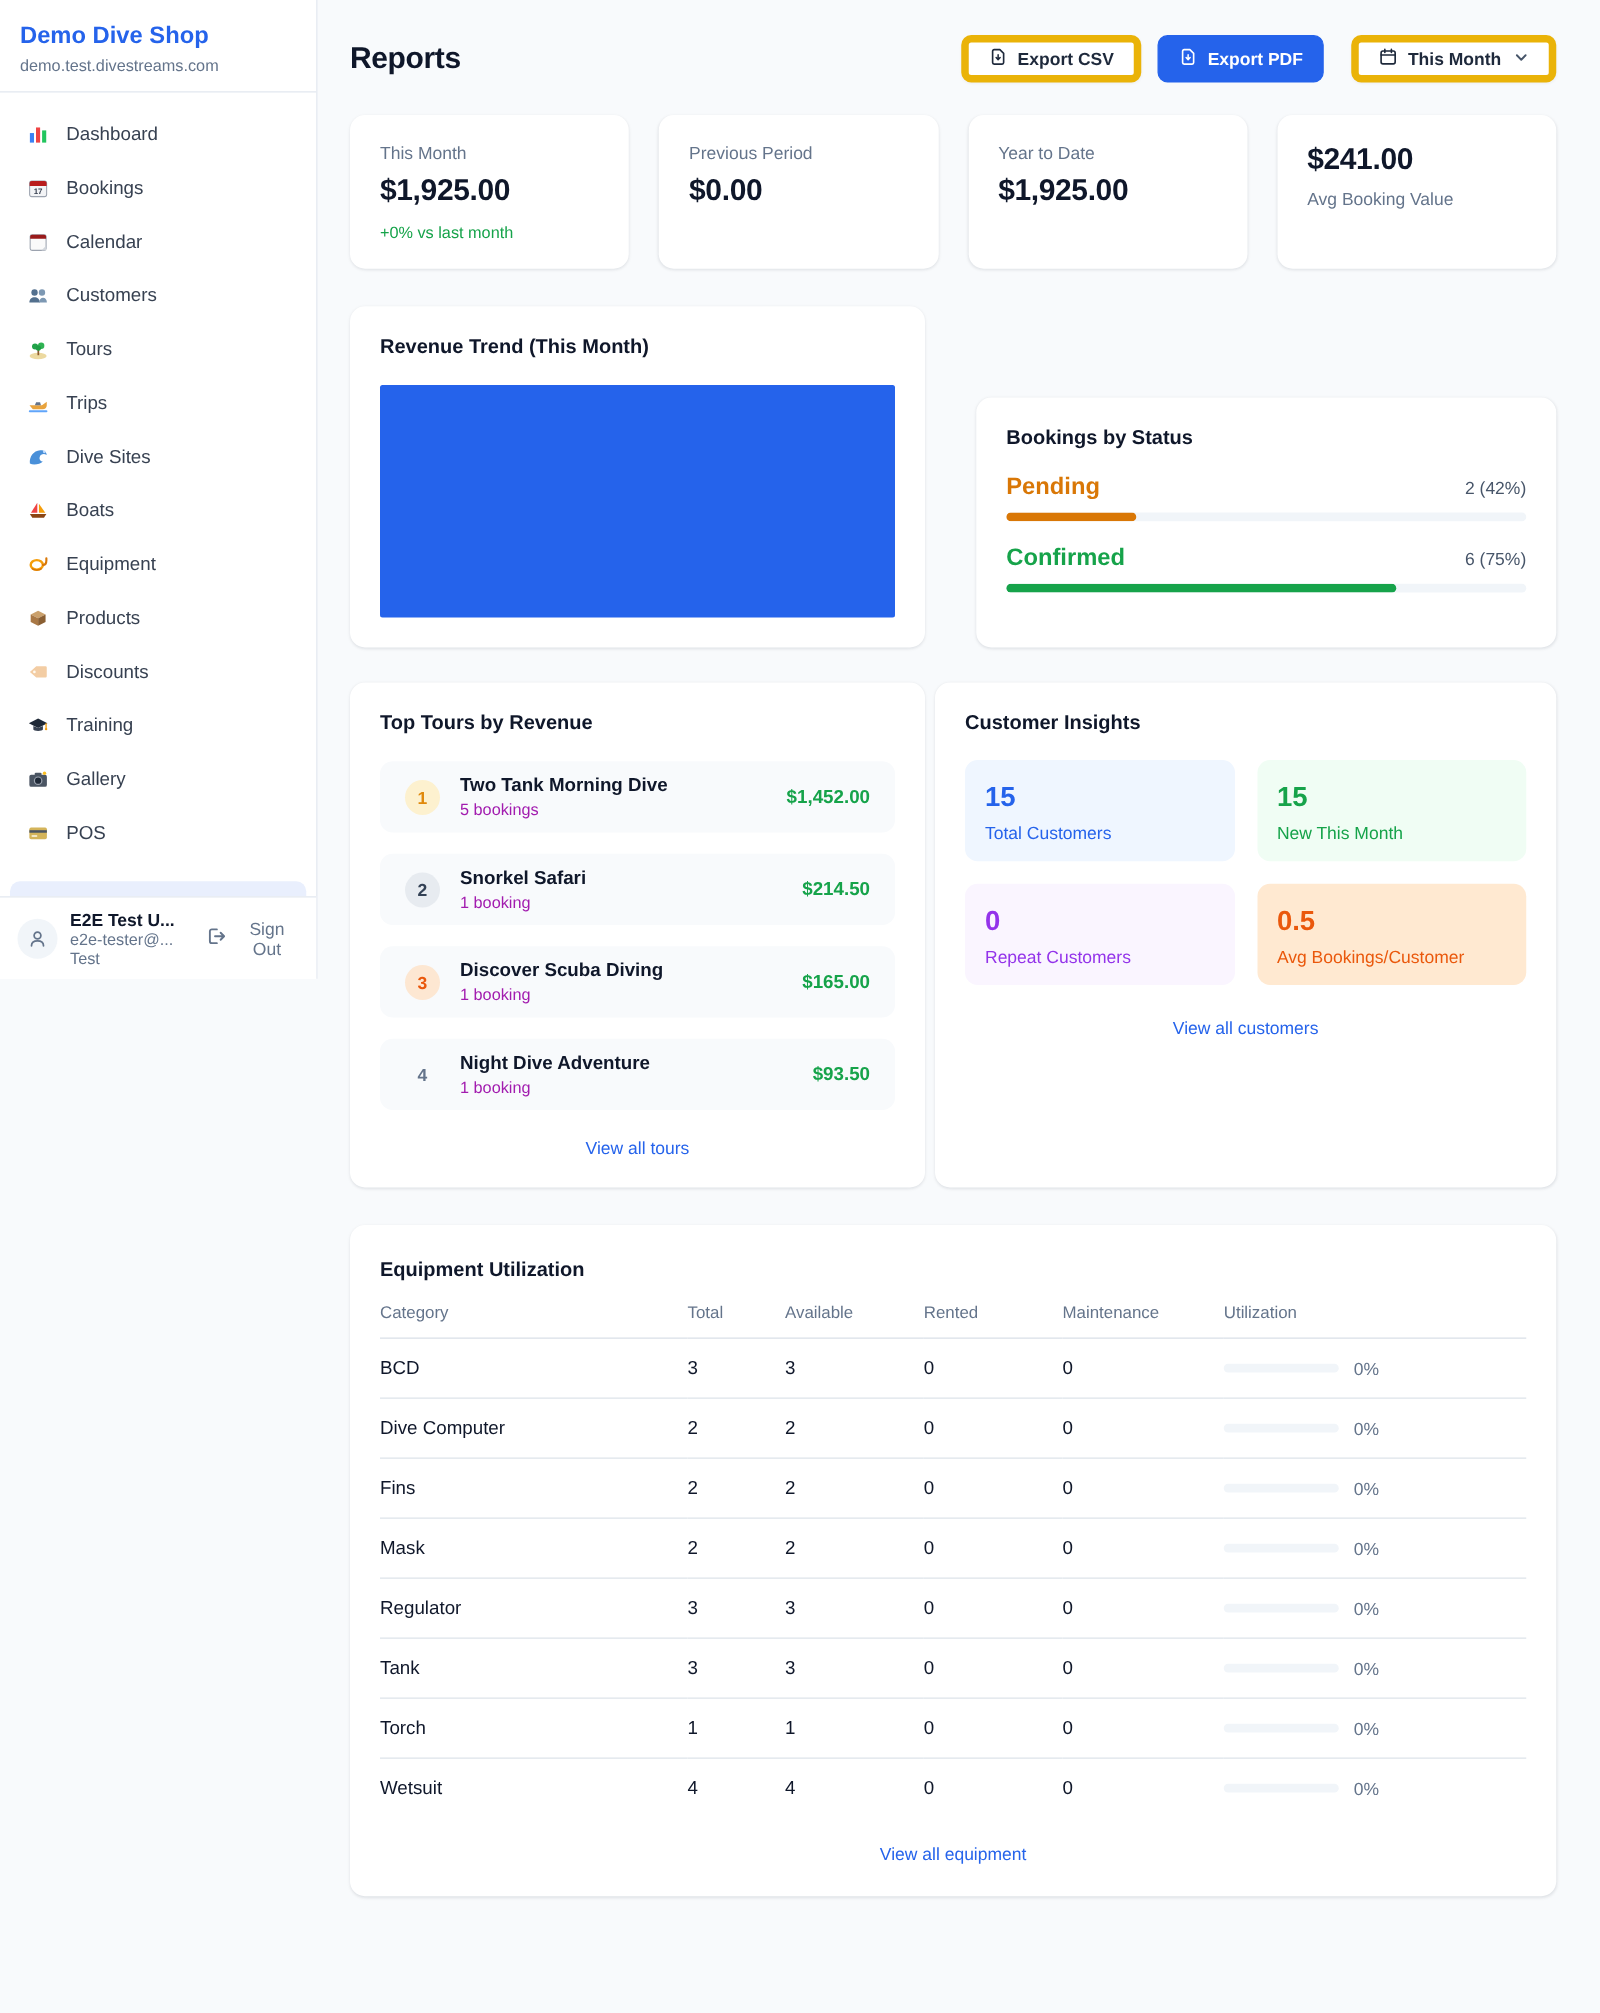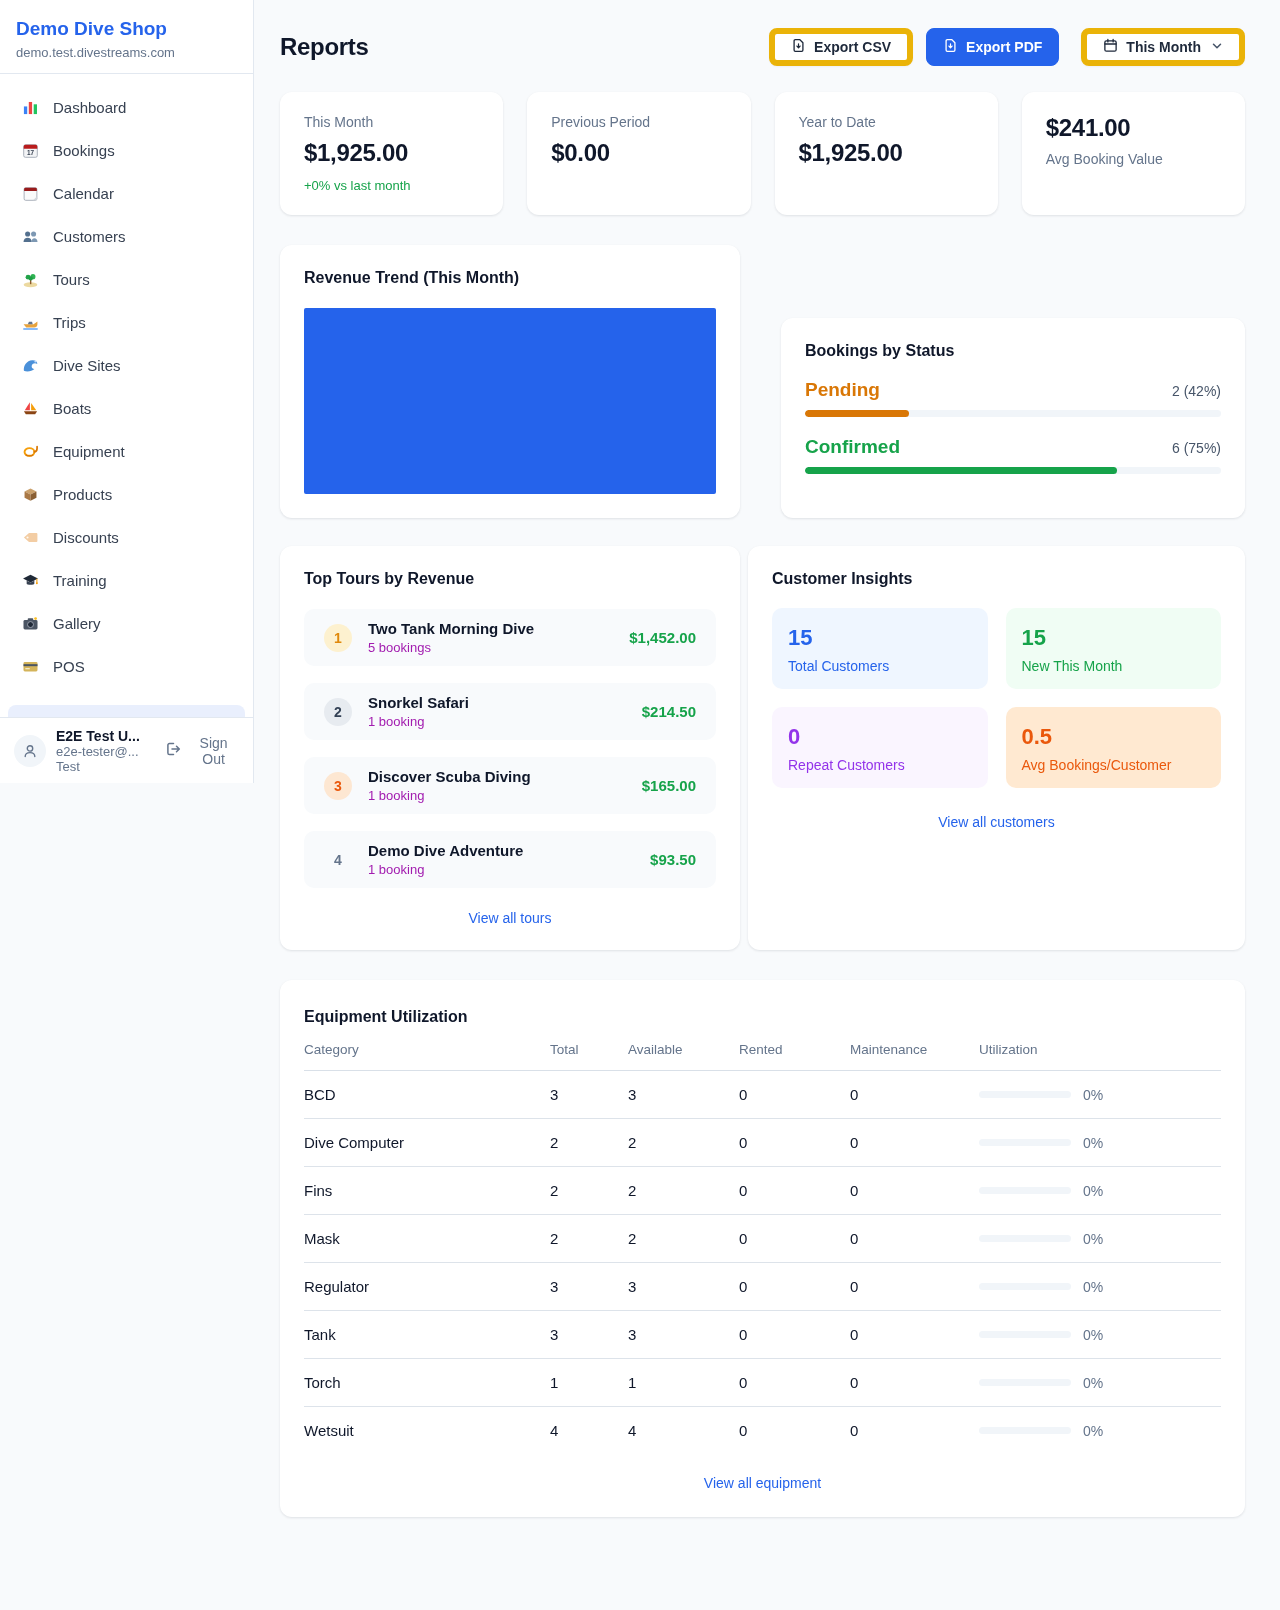--- a/index.html
+++ b/index.html
@@ -446,21 +446,21 @@
     <span class="tour-text">
       <div class="tour-name">Discover Scuba Diving</div>
       <div class="tour-sub">1 booking</div>
     </span>
     <span class="tour-amount">$165.00</span>
   </div>
 
   <div class="tour-row">
     <span class="rank rank-4">4</span>
     <span class="tour-text">
-      <div class="tour-name">Demo Dive Adventure</div>
+      <div class="tour-name">Night Dive Adventure</div>
       <div class="tour-sub">1 booking</div>
     </span>
     <span class="tour-amount">$93.50</span>
   </div>
 </div>
       <a class="view-all">View all tours</a>
     </div>
     <div class="card card-insights">
       <div class="card-title">Customer Insights</div>
       <div class="tiles-grid" id="tiles-grid">

